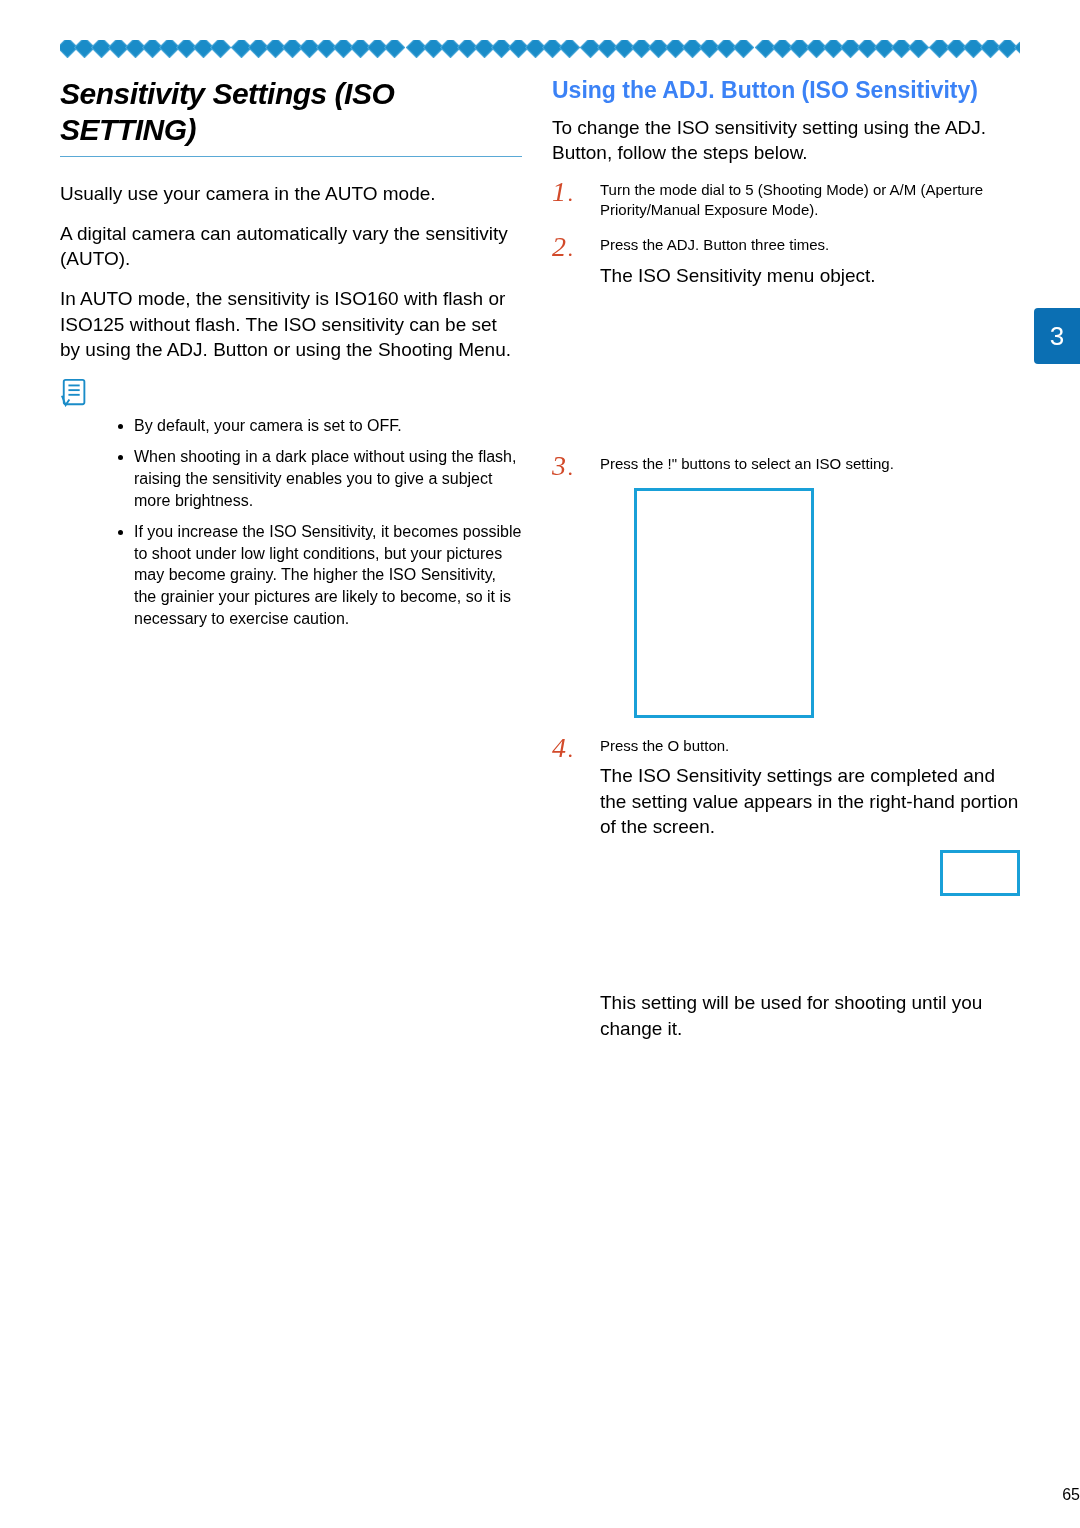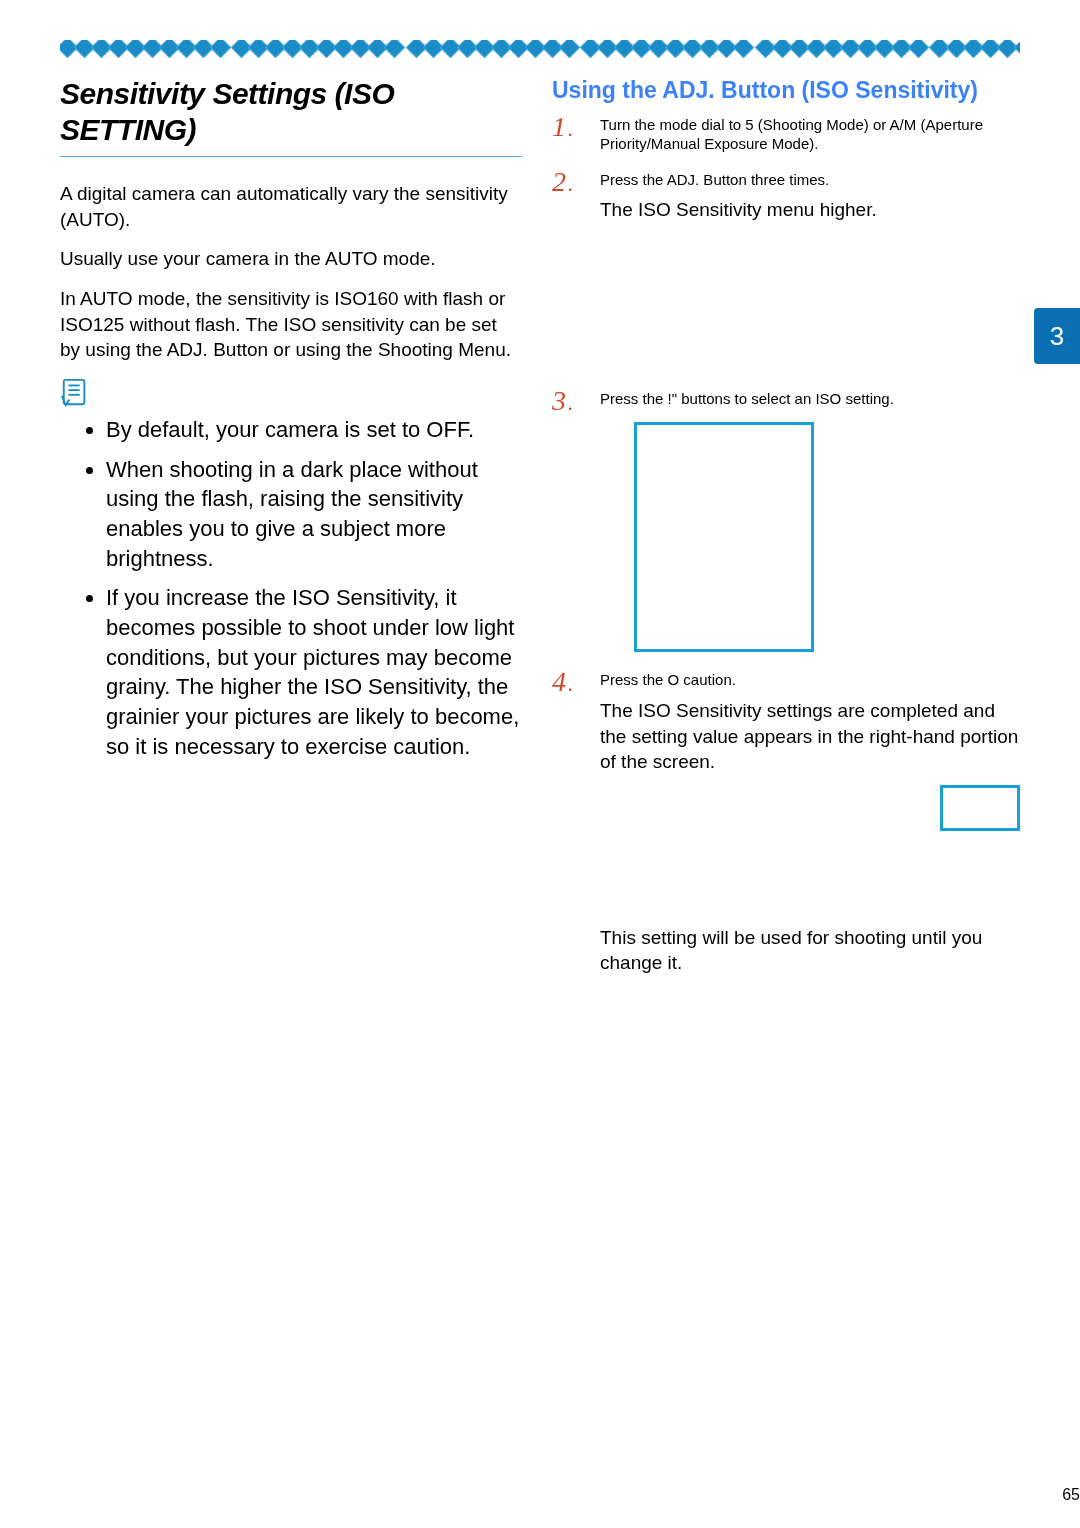--- a/index.html
+++ b/index.html
@@ -8,21 +8,21 @@
   .decor-row { margin: 0 0 18px 0; white-space: nowrap; overflow: hidden; height: 18px; }
   .decor-row span { display:inline-block; width:15px; height:15px; margin-right:2px; background:#1a8cc8; transform:rotate(45deg); border:1px solid #4aa8d8; }
   .columns { display: flex; gap: 30px; }
   .col { flex: 1 1 50%; }
   .section-title { font-size: 30px; font-weight: 900; line-height: 1.2; margin-bottom: 8px; font-family: Arial Black, Arial, sans-serif; letter-spacing: -0.5px; font-style: italic;}
   .title-underline { border-bottom: 1px solid #5aa9d6; margin-bottom: 24px; }
   .para { font-size: 19px; line-height: 1.35; margin-bottom: 14px; }
   .note-icon { width: 30px; height: 30px; margin: 6px 0 8px 0; }
   .note-icon svg { width:100%; height:100%; }
   .bullets { margin-left: 46px; }
-  .bullets li { font-size: 22px; line-height: 1.35; margin-bottom: 10px; list-style-type: disc; list-style-position: outside;}
+  .bullets li { font-size: 16px; line-height: 1.35; margin-bottom: 10px; list-style-type: disc; list-style-position: outside; margin-left: 28px;}
   .subhead { color: #3b82f6; font-size: 23px; line-height: 1.25; margin-bottom: 10px; }
   .steps { list-style: none; counter-reset: step; }
   .step { position: relative; padding-left: 48px; margin-bottom: 16px; }
   .step-num { position: absolute; left: 0; top: -4px; color: #d24a2a; font-style: italic; font-family: Georgia, 'Times New Roman', serif; font-size: 28px; }
   .step-dot { color:#d24a2a; font-size:22px; margin-left:2px;}
   .step-title { font-size: 15px; font-weight: normal; line-height: 1.3; }
   .step-body { font-size: 19px; line-height: 1.35; margin-top: 8px; }
   .img-placeholder { border: 3px solid #19a0d8; background: #fff; }
   .ph-large { width: 180px; height: 230px; margin: 14px 0 18px 34px; }
   .ph-small { width: 80px; height: 46px; margin: 10px 0 6px 340px; }
@@ -49,22 +49,22 @@
     <span>3</span>
   </div>
 
   <div class="columns">
 
     <div class="col">
       <div class="title-underline">
         <h1 class="section-title">Sensitivity Settings (ISO SETTING)</h1>
       </div>
 
+      <p class="para">Usually use your camera in the AUTO mode.</p>
       <p class="para">A digital camera can automatically vary the sensitivity (AUTO).</p>
-      <p class="para">Usually use your camera in the AUTO mode.</p>
       <p class="para">In AUTO mode, the sensitivity is ISO160 with flash or ISO125 without flash. The ISO sensitivity can be set by using the ADJ. Button or using the Shooting Menu.</p>
 
       <div class="note-icon">
         <svg viewBox="0 0 32 32">
           <rect x="4" y="3" width="22" height="26" rx="2" fill="none" stroke="#1a8cc8" stroke-width="2"></rect>
           <line x1="9" y1="9" x2="21" y2="9" stroke="#1a8cc8" stroke-width="2"></line>
           <line x1="9" y1="14" x2="21" y2="14" stroke="#1a8cc8" stroke-width="2"></line>
           <line x1="9" y1="19" x2="21" y2="19" stroke="#1a8cc8" stroke-width="2"></line>
           <path d="M2 20 L6 30 L10 24" fill="none" stroke="#1a8cc8" stroke-width="2"></path>
         </svg>
@@ -72,51 +72,52 @@
 
       <ul class="bullets">
         <li>By default, your camera is set to OFF.</li>
         <li>When shooting in a dark place without using the flash, raising the sensitivity enables you to give a subject more brightness.</li>
         <li>If you increase the ISO Sensitivity, it becomes possible to shoot under low light conditions, but your pictures may become grainy. The higher the ISO Sensitivity, the grainier your pictures are likely to become, so it is necessary to exercise caution.</li>
       </ul>
     </div>
 
     <div class="col">
       <h2 class="subhead">Using the ADJ. Button (ISO Sensitivity)</h2>
+      <p class="para">To change the ISO sensitivity setting using the ADJ. Button, follow the steps below.</p>
 
       <ol class="steps">
 
         <li class="step">
           <span class="step-num"><span>1</span><span class="step-dot">.</span></span>
           <div class="step-title">
             <span>Turn the mode dial to </span><span class="glyph">5</span><span> (Shooting Mode) or A/M (Aperture Priority/Manual Exposure Mode).</span>
           </div>
         </li>
 
         <li class="step">
           <span class="step-num"><span>2</span><span class="step-dot">.</span></span>
           <div class="step-title">
             <span>Press the ADJ. Button three times.</span>
           </div>
-          <div class="step-body">The ISO Sensitivity menu higher.</div>
+          <div class="step-body">The ISO Sensitivity menu object.</div>
           <div class="gap-img"></div>
         </li>
 
         <li class="step">
           <span class="step-num"><span>3</span><span class="step-dot">.</span></span>
           <div class="step-title">
             <span>Press the </span><span class="glyph">!"</span><span> buttons to select an ISO setting.</span>
           </div>
           <div class="img-placeholder ph-large"></div>
         </li>
 
         <li class="step">
           <span class="step-num"><span>4</span><span class="step-dot">.</span></span>
           <div class="step-title">
-            <span>Press the </span><span class="glyph">O</span><span> caution.</span>
+            <span>Press the </span><span class="glyph">O</span><span> button.</span>
           </div>
           <div class="step-body">The ISO Sensitivity settings are completed and the setting value appears in the right-hand portion of the screen.</div>
           <div class="img-placeholder ph-small"></div>
           <div style="height:80px"></div>
           <div class="step-body">This setting will be used for shooting until you change it.</div>
         </li>
 
       </ol>
     </div>
 

